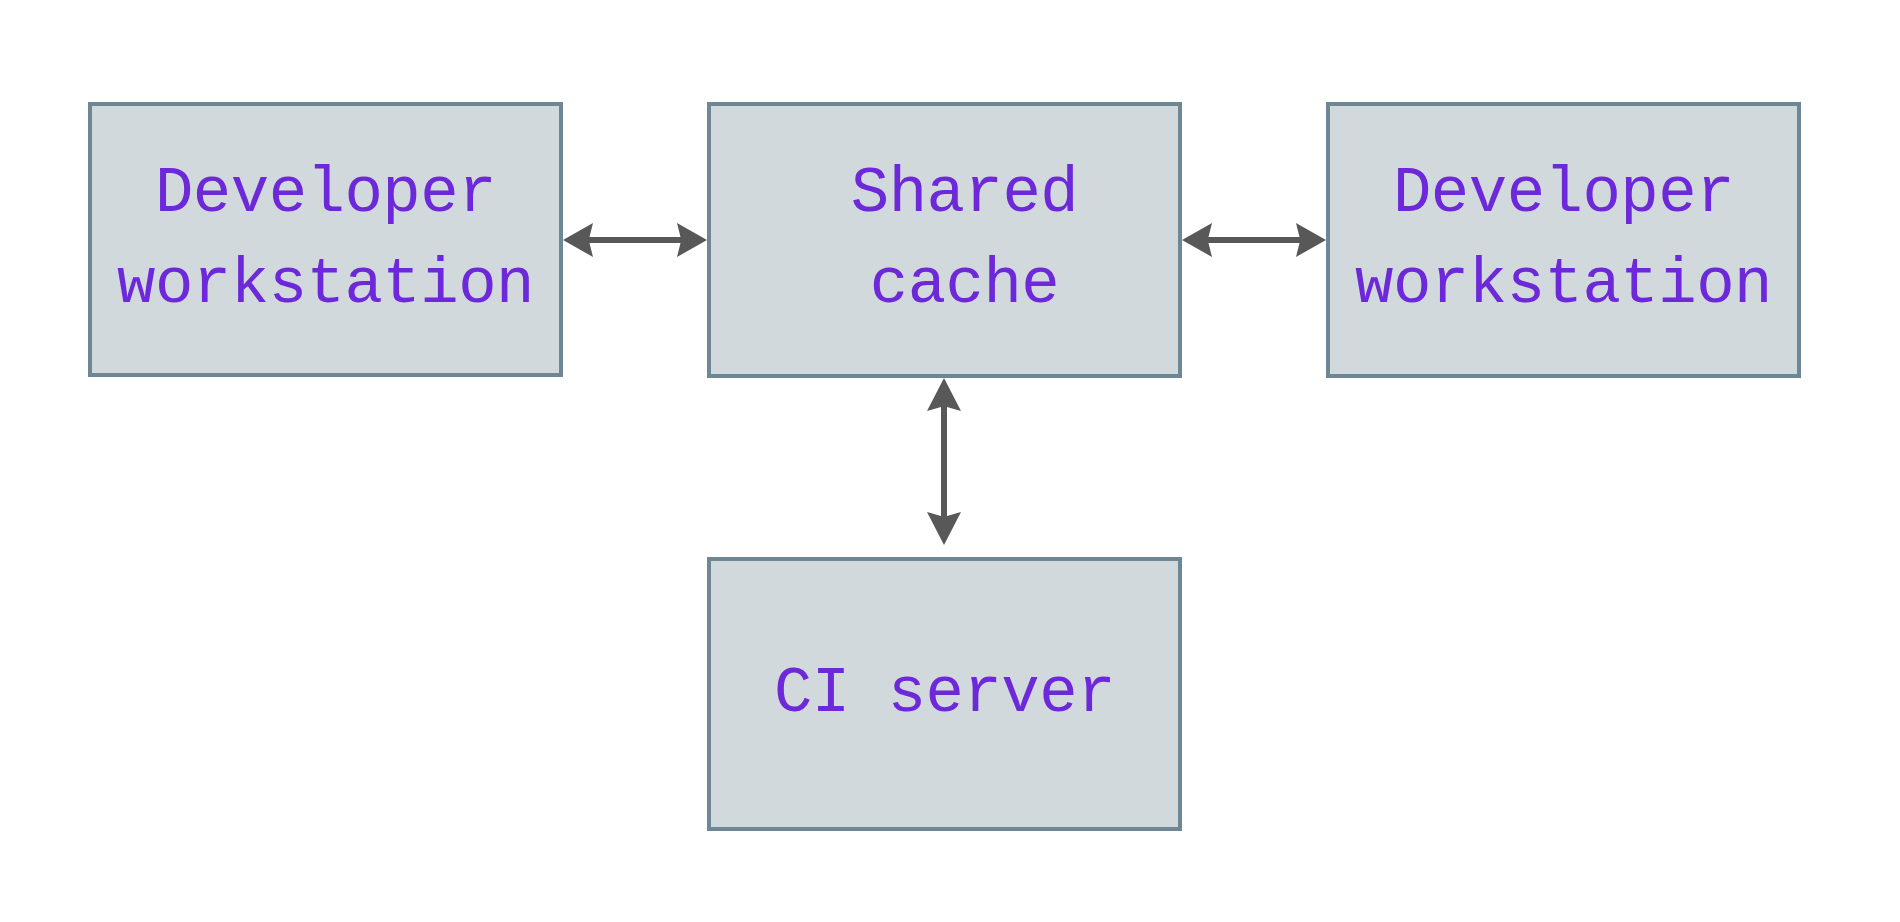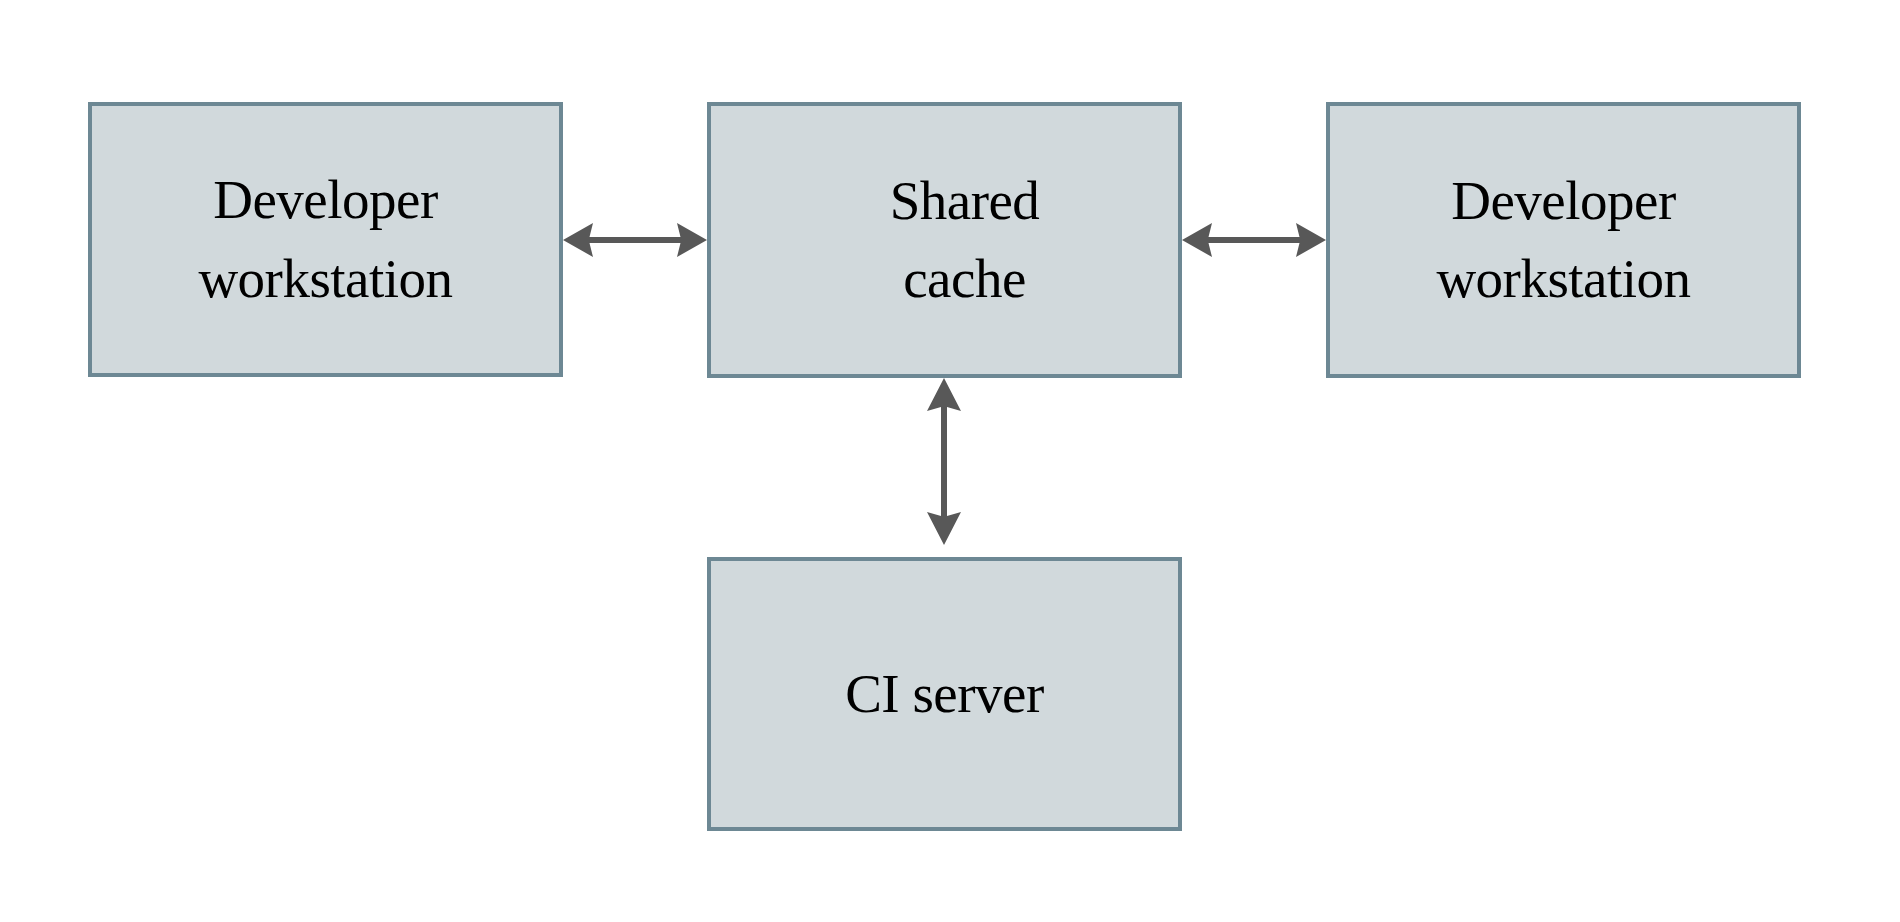--- a/index.html
+++ b/index.html
@@ -23,25 +23,25 @@
     position: absolute;
     box-sizing: border-box;
     background: #d1d9dc;
     border: 4px solid #6d8894;
     display: flex;
     align-items: center;
     justify-content: center;
     text-align: center;
   }
   .node-label {
-    font-family: Liberation Serif, serif;
-    font-size: 55px;
+    font-family: Liberation Mono, monospace;
+    font-size: 64px;
     font-weight: 400;
     line-height: 1.42;
-    color: #000000;
+    color: #6d28d9;
     letter-spacing: -0.5px;
     white-space: pre-line;
     padding: 0 12px;
   }
   #node-dev-left  { left: 88px;   top: 102px; width: 475px; height: 275px; }
   #node-shared-cache { left: 707px; top: 102px; width: 475px; height: 276px; padding-left: 40px; }
   #node-dev-right { left: 1326px; top: 102px; width: 475px; height: 276px; }
   #node-ci-server { left: 707px;  top: 545px; width: 475px; height: 274px; margin-top: 12px; }
 
   .connector {

